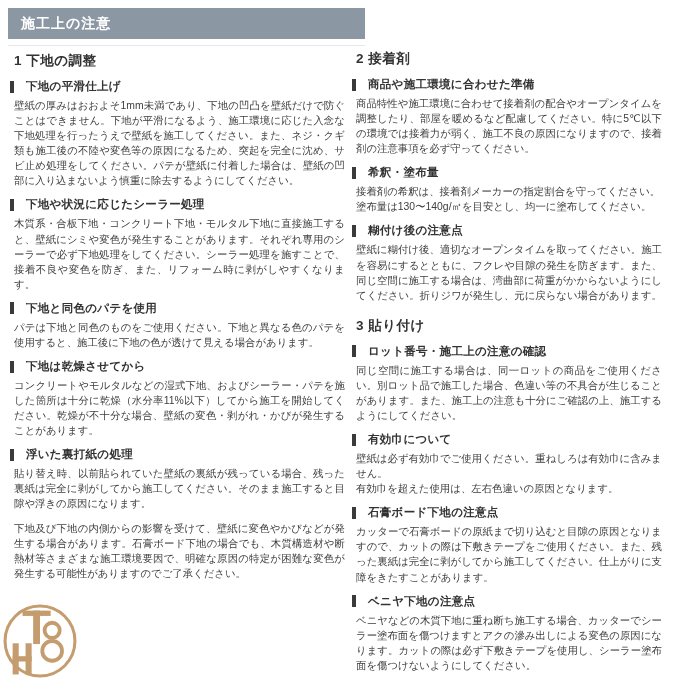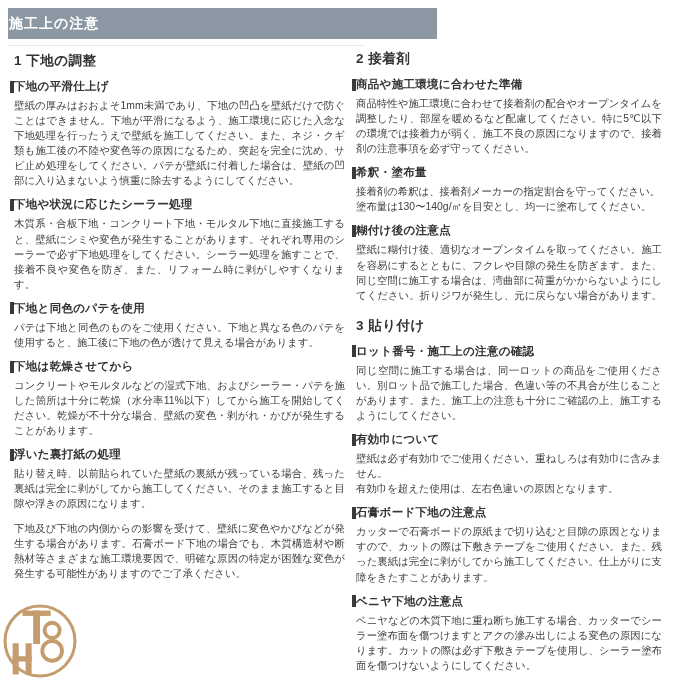--- a/index.html
+++ b/index.html
@@ -2,39 +2,39 @@
 <html><head>
 <meta charset="utf-8">
 <style>
   html,body{margin:0;padding:0;}
   body{
     width:680px;height:680px;position:relative;background:#ffffff;
     font-family:"Liberation Sans","DejaVu Sans",sans-serif;
     color:#3c3c3c;overflow:hidden;
   }
   .title-bar{
-    position:absolute;left:8px;top:8px;width:429px;height:31px;
+    position:absolute;left:8px;top:8px;width:357px;height:31px;
     background:#8c97a4;color:#ffffff;box-sizing:border-box;
-    font-size:14px;font-weight:bold;line-height:31px;padding-left:1px;
+    font-size:14px;font-weight:bold;line-height:31px;padding-left:13px;
     letter-spacing:1px;
   }
   .header-divider{
     position:absolute;left:8px;top:45px;width:357px;height:1px;background:#e4e8ec;
   }
   .col{position:absolute;}
   .col-left{left:10px;top:52px;width:339px;}
   .col-right{left:352px;top:50px;width:314px;}
   .section-title{
     font-size:13.5px;font-weight:bold;color:#333333;
     margin:0 0 2px 4px;letter-spacing:0.5px;
   }
   .section-title.later{margin-top:14px;}
   .sub{margin-top:9px;}
   .sub-heading{
-    display:flex;align-items:center;gap:0;
+    display:flex;align-items:center;gap:12px;
     font-size:11.5px;font-weight:bold;color:#333333;margin-bottom:3px;
     letter-spacing:0.3px;
   }
   .marker{
     width:4px;height:12px;background:#3a3a3a;display:inline-block;flex:0 0 auto;
   }
   .body-text{
     font-size:10.4px;line-height:1.45;color:#3d3d3d;margin:4px;
     text-align:justify;white-space:pre-line;
   }

